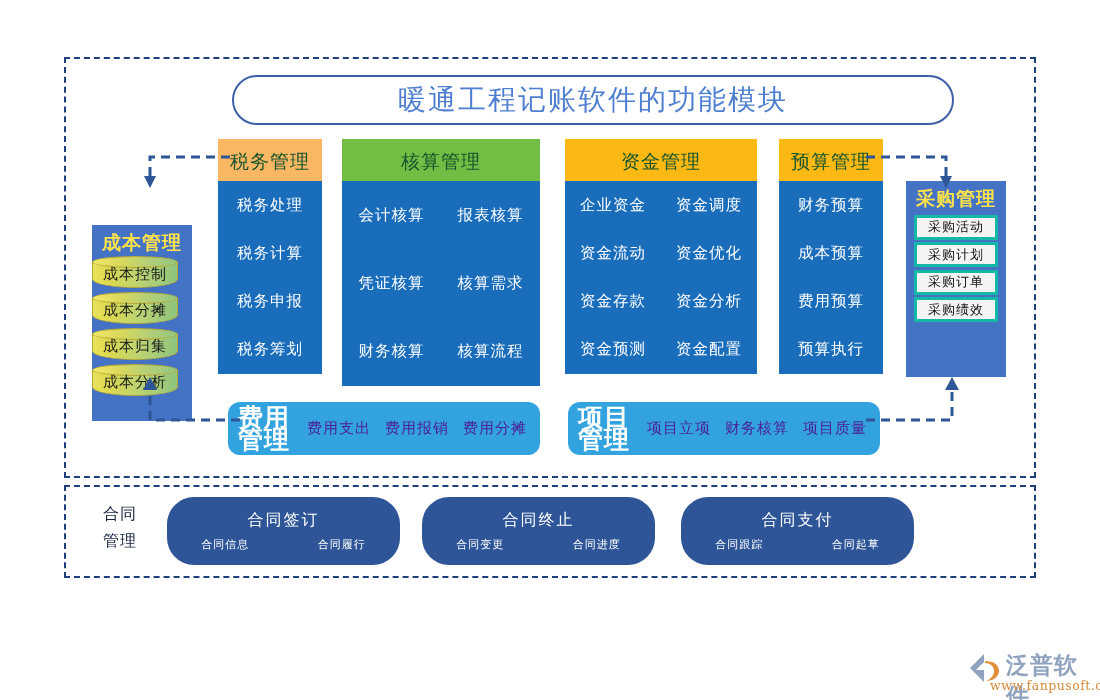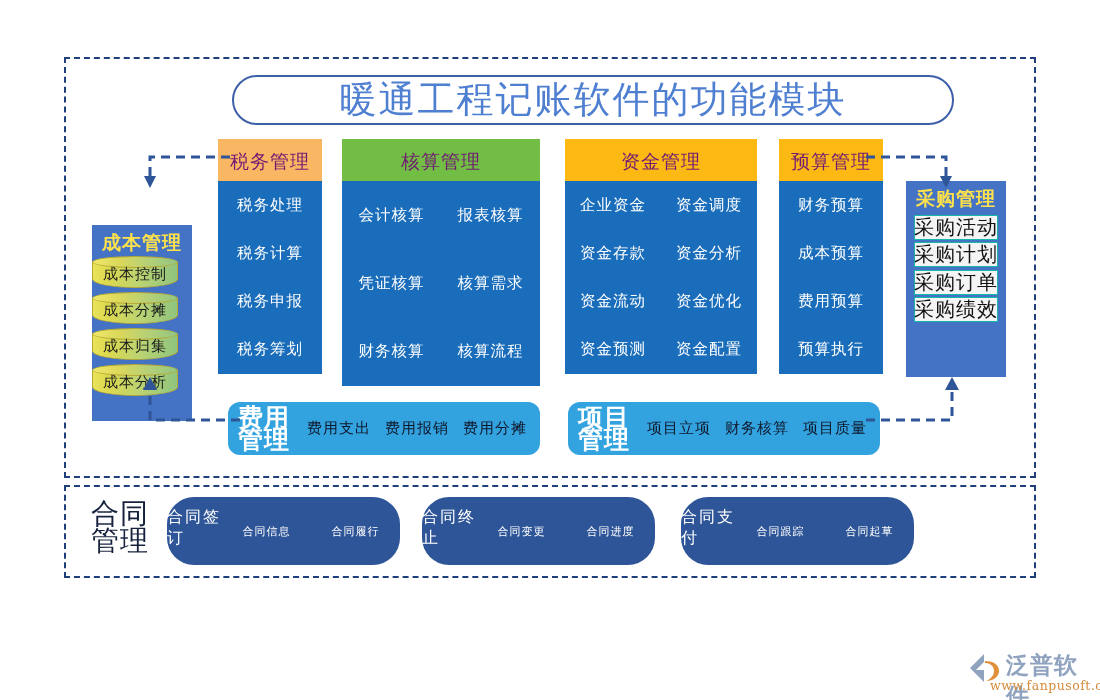--- a/index.html
+++ b/index.html
@@ -15,28 +15,28 @@
   #main-frame{left:64px;top:57px;width:972px;height:421px;}
   #contract-frame{left:64px;top:485px;width:972px;height:93px;}
 
   
   #title-pill{
     position:absolute;left:232px;top:75px;width:722px;height:50px;
     border:2px solid #3c5fa8;border-radius:26px;background:#ffffff;
     display:flex;align-items:center;justify-content:center;box-sizing:border-box;
   }
   #title-pill .t{
-    font-size:37px;color:#4f7fd0;letter-spacing:2px;font-weight:400;
+    font-size:28px;color:#4f7fd0;letter-spacing:2px;font-weight:400;
     font-family:"DejaVu Serif","Liberation Serif",serif;
   }
 
   
   .hdr{
     position:absolute;height:45px;display:flex;align-items:center;justify-content:center;
-    color:#701a75;font-size:19px;letter-spacing:1px;
+    color:#14532d;font-size:19px;letter-spacing:1px;
     font-family:Liberation Mono, monospace;
   }
   #hdr-tax{left:218px;top:139px;width:104px;background:#f9b763;}
   #hdr-acct{left:342px;top:139px;width:198px;background:#72bd44;}
   #hdr-fund{left:565px;top:139px;width:192px;background:#fdb913;}
   #hdr-budget{left:779px;top:139px;width:104px;background:#fdb913;}
 
   
   .col{
     position:absolute;background:#1a6dba;display:flex;flex-direction:column;
@@ -89,51 +89,51 @@
     position:absolute;left:906px;top:181px;width:100px;height:196px;
     background:#4472c4;box-sizing:border-box;padding-top:4px;
   }
   #proc-panel .head{
     text-align:center;color:#ffe24a;font-size:19px;font-weight:bold;
     letter-spacing:1px;line-height:27px;
     font-family:"DejaVu Serif","Liberation Serif",serif;
   }
   .wbox{
     width:84px;height:25px;margin:2.5px auto;background:#f4f4f4;
-    border:1px solid #14b8a6;display:flex;align-items:center;justify-content:center;
-    font-size:20px;color:#111;letter-spacing:1px;box-sizing:border-box;white-space:nowrap;
+    border:3px solid #14b8a6;display:flex;align-items:center;justify-content:center;
+    font-size:13px;color:#111;letter-spacing:1px;box-sizing:border-box;white-space:nowrap;
   }
 
   
   .lbpanel{
     position:absolute;height:53px;background:#33a3e0;border-radius:12px;
     display:flex;align-items:center;box-sizing:border-box;
   }
   #fee-panel{left:228px;top:402px;width:312px;}
   #proj-panel{left:568px;top:402px;width:312px;}
   .lbpanel .ptitle{
     width:72px;flex:none;color:#ffffff;font-size:25px;font-weight:bold;
     line-height:22px;text-align:center;letter-spacing:1px;
     font-family:"DejaVu Serif","Liberation Serif",serif;
   }
   .lbpanel .plist{
     flex:1;display:flex;align-items:center;justify-content:space-around;
     padding-right:6px;
   }
-  .lbpanel .pitem{color:#0f172a;font-size:15px;letter-spacing:1px;white-space:nowrap;text-align:right;}
+  .lbpanel .pitem{color:#4c1d95;font-size:15px;letter-spacing:1px;white-space:nowrap;text-align:right;}
 
   
   #contract-label{
     position:absolute;left:78px;top:500px;width:84px;
-    text-align:center;color:#15213d;font-size:28px;line-height:27px;letter-spacing:1px;
+    text-align:center;color:#15213d;font-size:16px;line-height:27px;letter-spacing:1px;
     font-family:"DejaVu Serif","Liberation Serif",serif;
   }
   .cbox{
     position:absolute;top:497px;height:68px;background:#2e5597;
-    display:flex;flex-direction:row;align-items:center;justify-content:center;
+    display:flex;flex-direction:column;align-items:center;justify-content:center;
     box-sizing:border-box;
     border-radius:27px;
   }
   #cbox-0{left:167px;width:233px;}
   #cbox-1{left:422px;width:233px;}
   #cbox-2{left:681px;width:233px;}
   .cbox .ctitle{color:#ffffff;font-size:16px;letter-spacing:2px;margin-bottom:6px;}
   .cbox .csubs{display:flex;width:100%;justify-content:space-around;}
   .cbox .csub{color:#ffffff;font-size:11px;letter-spacing:1px;white-space:nowrap;}
 
@@ -203,26 +203,26 @@
       <div class="cell">核算流程</div>
     </div>
   </div>
 
   <div class="col" id="col-fund">
     <div class="row">
       <div class="cell">企业资金</div>
       <div class="cell">资金调度</div>
     </div>
     <div class="row">
+      <div class="cell">资金流动</div>
+      <div class="cell">资金优化</div>
+    </div>
+    <div class="row">
       <div class="cell">资金存款</div>
       <div class="cell">资金分析</div>
-    </div>
-    <div class="row">
-      <div class="cell">资金流动</div>
-      <div class="cell">资金优化</div>
     </div>
     <div class="row">
       <div class="cell">资金预测</div>
       <div class="cell">资金配置</div>
     </div>
   </div>
 
   <div class="col one-per-row" id="col-budget">
     <div class="row">
         <div class="cell">财务预算</div>

